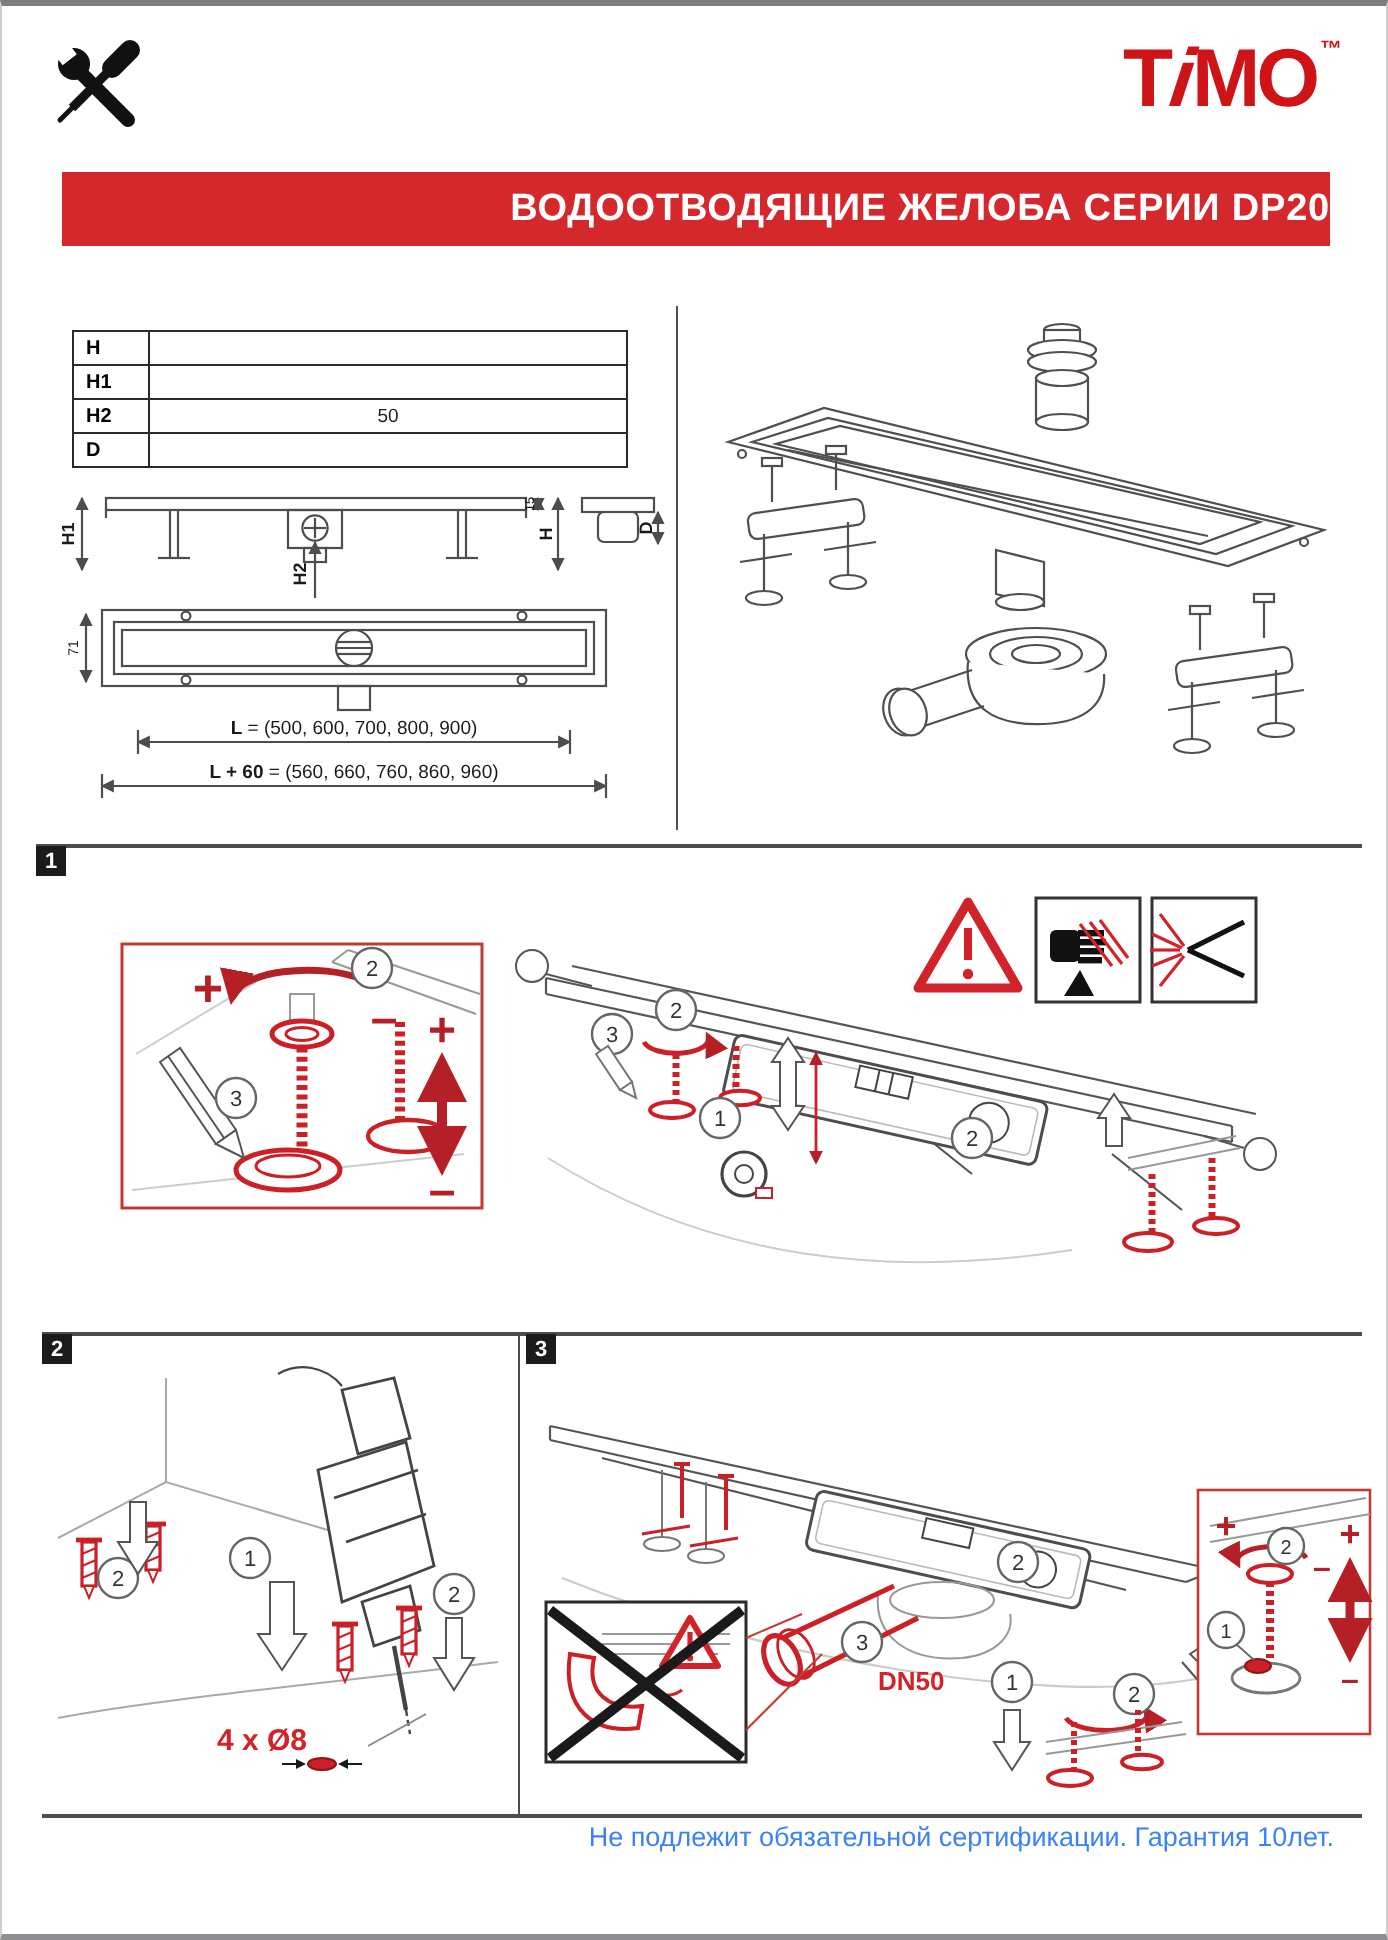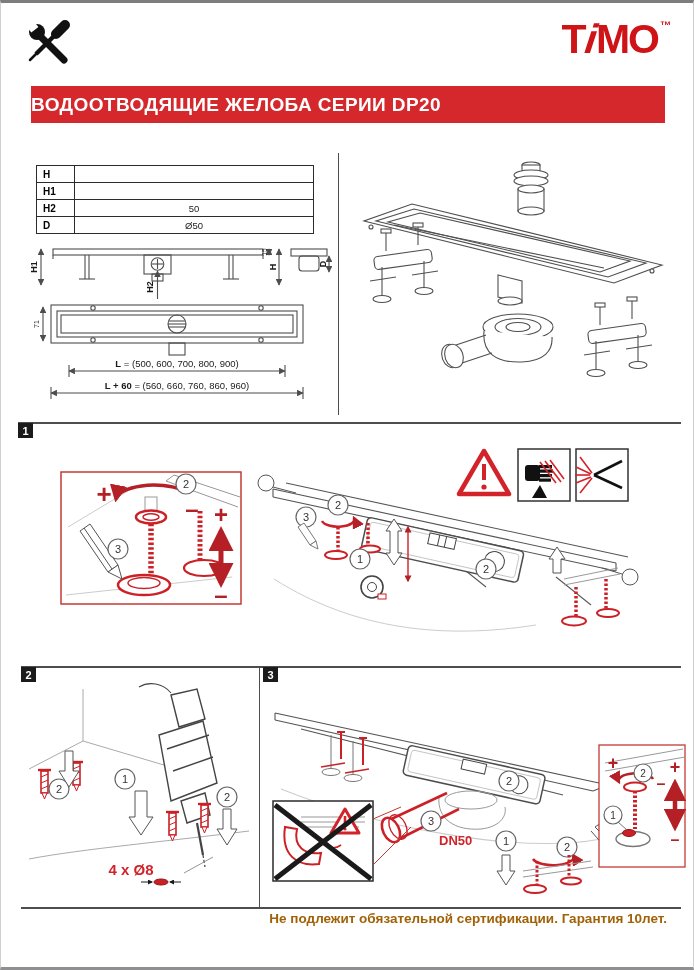--- a/index.html
+++ b/index.html
@@ -4,34 +4,34 @@
 <style>
   html,body{margin:0;padding:0;background:#e8e8e8;font-family:"Liberation Sans",sans-serif;}
   .page{position:relative;width:694px;height:970px;margin:0 auto;background:#fff;
         border-left:1px solid #cfcfcf;border-right:1px solid #cfcfcf;
         border-top:3px solid #7d7d7f;border-bottom:3px solid #8f8f91;box-sizing:border-box;overflow:hidden;}
   .tools-icon{position:absolute;left:24px;top:16px;width:48px;height:48px;}
   .logo{position:absolute;top:16px;right:24px;color:#cf1417;font-weight:900;font-size:41px;line-height:1;letter-spacing:-2px;}
   .logo .li{display:inline-block;transform:skewX(-18deg);margin:0 1px;}
   .logo .ltm{font-size:11px;vertical-align:top;letter-spacing:0;position:relative;top:1px;left:2px;font-weight:bold;}
   .banner{position:absolute;left:30px;top:83px;width:634px;height:37px;background:#d4282c;
-          display:flex;align-items:center;justify-content:flex-start;}
+          display:flex;align-items:center;justify-content:flex-end;}
   .banner-title{color:#fff;font-size:19px;font-weight:bold;letter-spacing:.4px;}
   .spec-table{position:absolute;left:35px;top:162px;width:276px;border:1px solid #2b2b2b;}
   .spec-row{display:flex;height:16px;border-top:1px solid #2b2b2b;background:#fff;}
   .spec-row:first-child{border-top:none;}
   .spec-param{width:38px;border-right:1px solid #2b2b2b;font-weight:bold;font-size:10px;
               display:flex;align-items:center;padding-left:6px;box-sizing:border-box;}
   .spec-value{flex:1;display:flex;align-items:center;justify-content:center;font-size:9.5px;color:#222;}
   .abs{position:absolute;}
   .hr{position:absolute;height:2px;background:#4d4d4f;}
   .vr{position:absolute;width:1px;background:#4d4d4f;}
   .badge{position:absolute;width:15px;height:15px;background:#1b1b1b;color:#fff;font-size:11px;
          font-weight:bold;display:flex;align-items:center;justify-content:center;}
-  .footer-note{position:absolute;right:26px;top:908px;color:#a16207;font-size:13.5px;font-weight:bold;}
+  .footer-note{position:absolute;right:26px;top:908px;color:#3b82f6;font-size:13.5px;font-weight:normal;}
   svg text{font-family:"Liberation Sans",sans-serif;}
 </style>
 </head>
 <body>
 
 <div class="page">
 
   <svg class="tools-icon" viewBox="0 0 48 48">
     <g>
       <circle cx="12" cy="13" r="8" fill="#111"></circle>
@@ -59,21 +59,20 @@
     </div>
     <div class="spec-row">
       <div class="spec-param">H1</div>
     </div>
     <div class="spec-row">
       <div class="spec-param">H2</div>
       <div class="spec-value">50</div>
     </div>
     <div class="spec-row">
       <div class="spec-param">D</div>
-      <div class="spec-value">Ø50</div>
     </div>
   </div>
 
   <svg class="abs" style="left:30px;top:238px;" width="304" height="170" viewBox="0 0 304 170">
     <defs>
       <marker id="ag" viewBox="0 0 10 10" refX="9" refY="5" markerWidth="6" markerHeight="6" orient="auto-start-reverse">
         <path d="M0,0L10,5L0,10z" fill="#4d4d4d"></path>
       </marker>
     </defs>
     <g stroke="#4d4d4d" fill="none" stroke-width="1.1">

